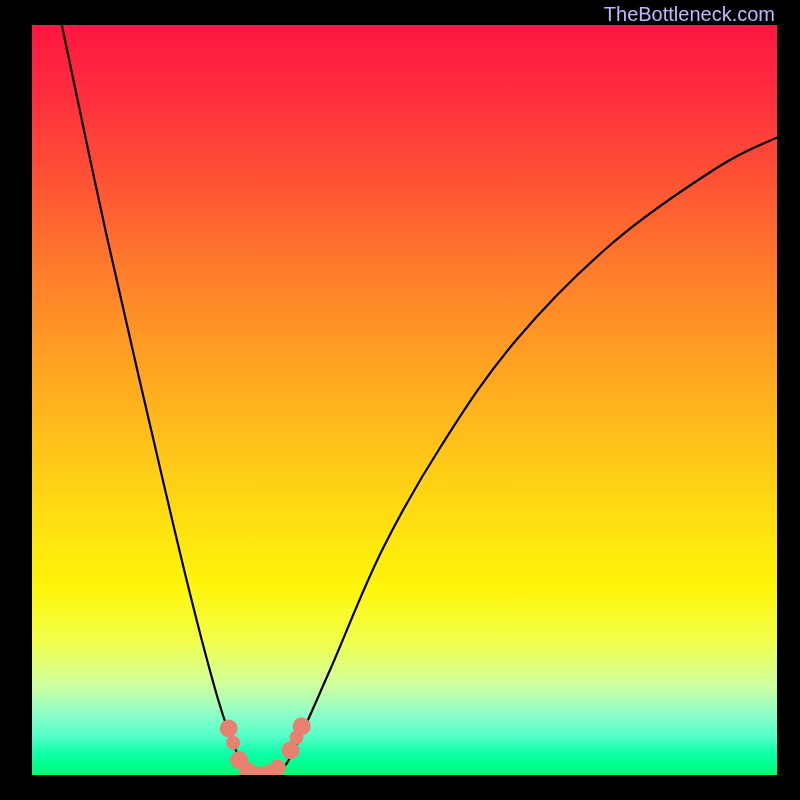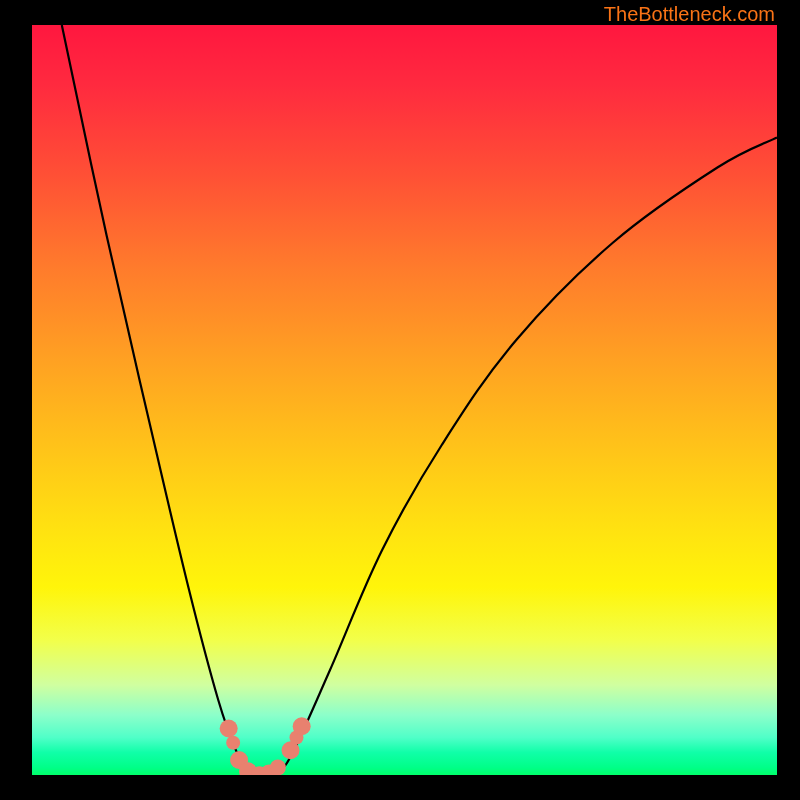--- a/index.html
+++ b/index.html
@@ -32,21 +32,21 @@
       #50ffc8 95%,
       #10ffa8 97%,
       #00ff88 99%,
       #00ff6a 100%
     );
   }
   .watermark {
     position: absolute;
     top: 3px;
     right: 25px;
-    color: #f97316;
+    color: #c4b5fd;
     font-size: 20px;
     font-weight: 500;
     z-index: 10;
   }
   svg.curve {
     position: absolute;
     left: 0;
     top: 0;
     width: 100%;
     height: 100%;

